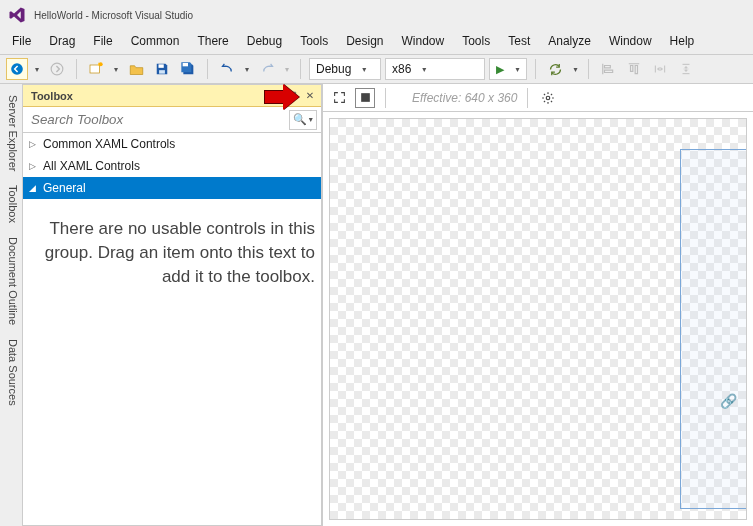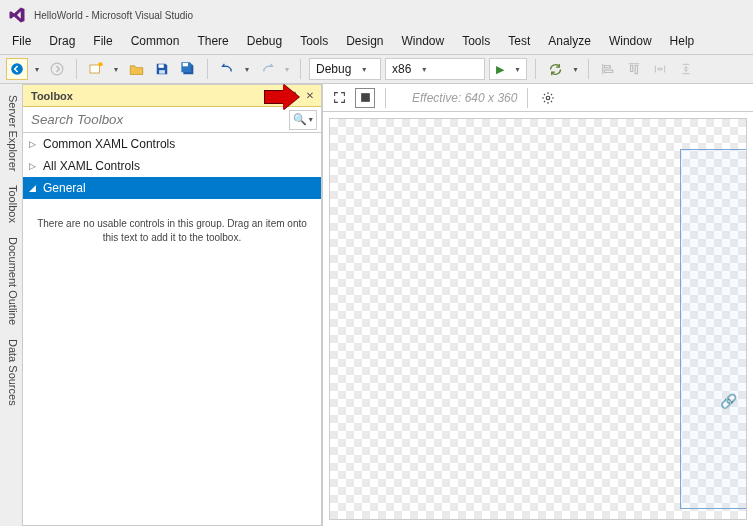--- a/index.html
+++ b/index.html
@@ -26,21 +26,21 @@
 .panel-header .title2 { font-weight: bold; color: #444; font-size: 11px; }
 .panel-header .hdr-btns { display: flex; gap: 2px; align-items: center; }
 .hdr-ico { width: 14px; height: 14px; display: flex; align-items: center; justify-content: center; color: #555; font-size: 10px; cursor: default; }
 .search-row { height: 26px; border-bottom: 1px solid #ccc; display: flex; align-items: center; padding: 0 4px; gap: 4px; }
 .search-input { flex: 1; border: none; outline: none; height: 20px; padding: 0 4px; color: #777; font-style: italic; }
 .search-btn { width: 28px; height: 20px; border: 1px solid #ccc; display: flex; align-items: center; justify-content: center; gap: 2px; font-size: 11px; color: #555; }
 .tree-row { height: 22px; display: flex; align-items: center; padding: 0 6px; gap: 6px; cursor: default; }
 .tree-row .caret { width: 8px; font-size: 9px; color: #666; }
 .tree-row.selected { background: #007acc; color: #fff; }
 .tree-row.selected .caret { color: #fff; }
-.toolbox-msg { padding: 18px 6px; text-align: center; color: #444; font-size: 10px; line-height: 1.4; }
+.toolbox-msg { padding: 18px 6px; text-align: right; color: #444; font-size: 17px; line-height: 1.4; }
 .designer { flex: 1; background: #fff; position: relative; border-left: 1px solid #ccc; display: flex; flex-direction: column; min-width: 0; }
 .designer-bar { height: 28px; display: flex; align-items: center; padding: 0 6px; gap: 6px; border-bottom: 1px solid #ccc; background: #fff; }
 .dbar-ico { width: 20px; height: 20px; border: 1px solid transparent; display: flex; align-items: center; justify-content: center; font-size: 13px; color: #444; }
 .dbar-ico.active { border-color: #888; }
 .eff-text { color: #a0a0a0; font-style: italic; font-size: 12px; margin-left: 16px; }
 .canvas { flex: 1; position: relative; background-color: #fff; background-image: linear-gradient(45deg,#eaeaea 25%,transparent 25%),linear-gradient(-45deg,#eaeaea 25%,transparent 25%),linear-gradient(45deg,transparent 75%,#eaeaea 75%),linear-gradient(-45deg,transparent 75%,#eaeaea 75%); background-size: 16px 16px; background-position: 0 0,0 8px,8px -8px,-8px 0; margin: 6px; border: 1px solid #ccc; overflow: hidden; }
 .device-outline { position: absolute; top: 30px; right: -4px; width: 70px; height: 360px; border: 1px solid #7aa7d8; background: rgba(200,220,245,0.15); }
 .link-ico { position: absolute; right: 8px; bottom: 110px; font-size: 14px; color: #888; }
 .arrow { position: absolute; top: 86px; left: 264px; width: 36px; height: 22px; z-index: 50; pointer-events: none; }
 .arrow .shaft { position: absolute; left: 0; top: 4px; width: 20px; height: 14px; background: #d80000; border: 1px solid #5b0000; }

